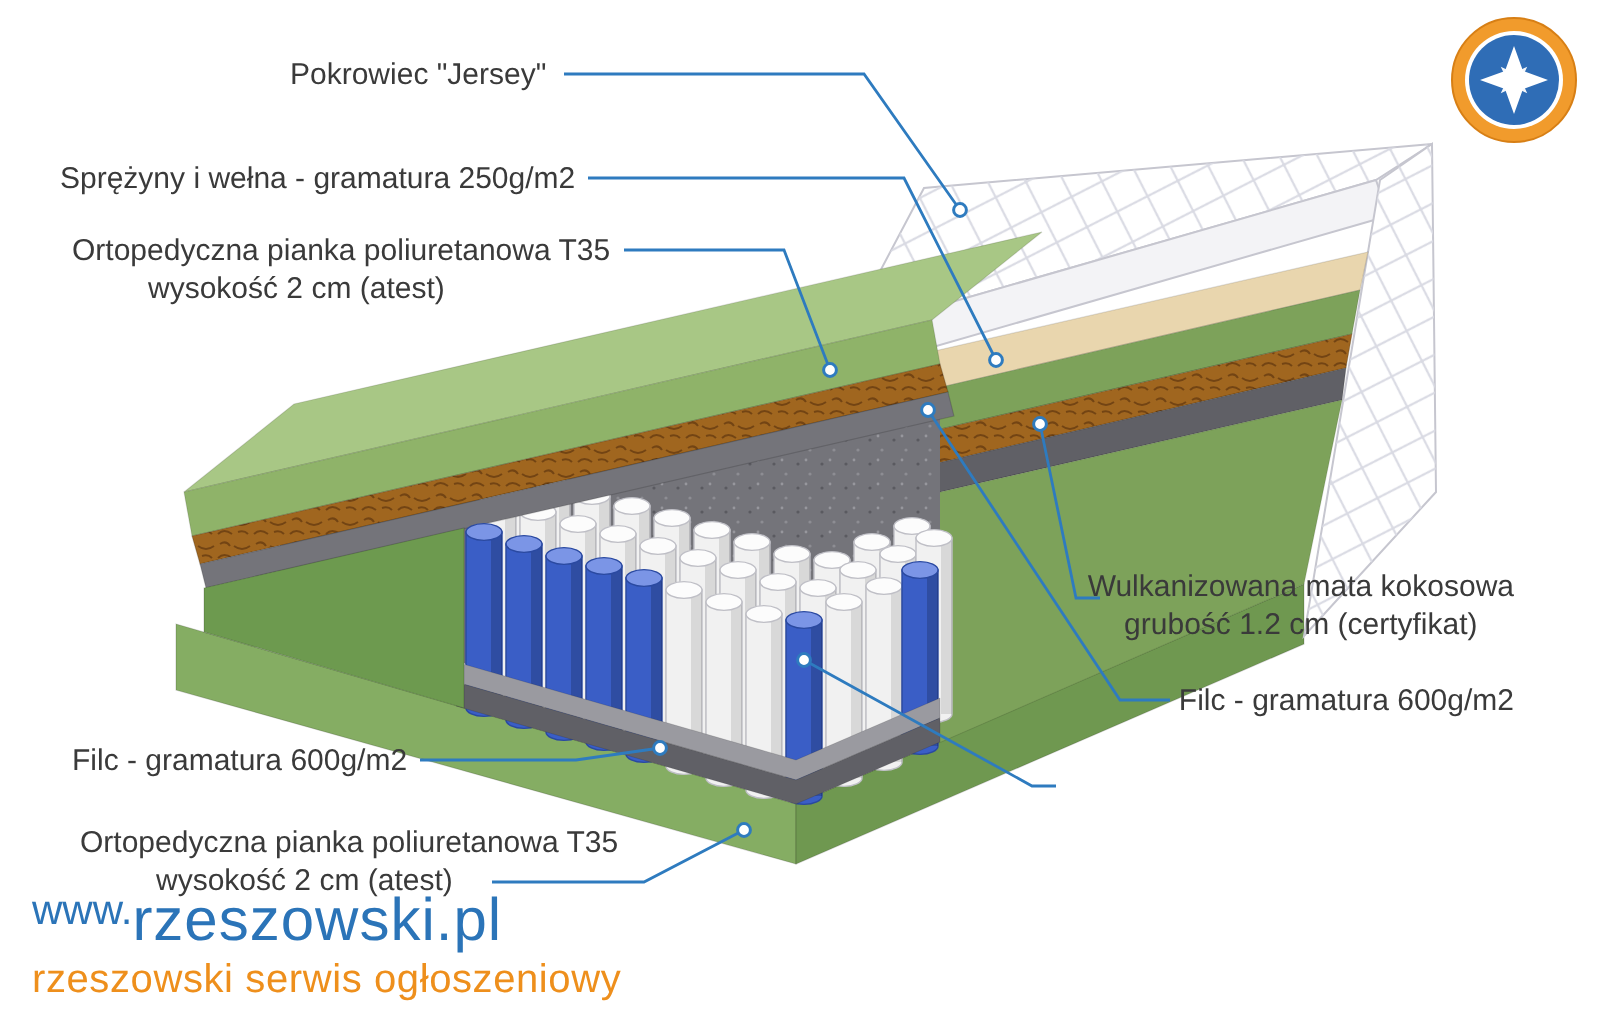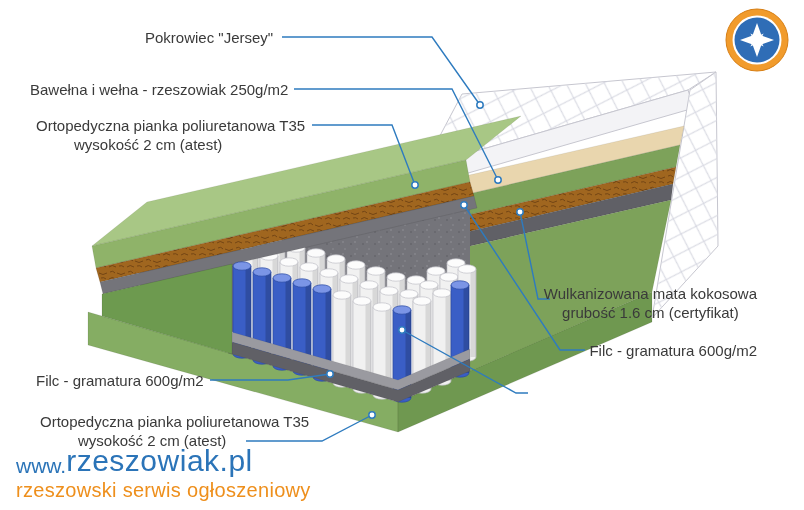--- a/index.html
+++ b/index.html
@@ -8,21 +8,21 @@
     font-family:"Liberation Sans",sans-serif;overflow:hidden;
   }
   .illus{position:absolute;left:0;top:0;z-index:0;}
   .lbl{
     position:absolute;z-index:2;font-size:15px;line-height:19px;
     color:var(--text_dark);white-space:nowrap;
   }
   .lbl .ind{padding-left:38px;}
   .lbl.right{text-align:center;}
   .watermark{position:absolute;left:16px;top:444px;z-index:2;}
-  .wm-site{display:flex;align-items:flex-end;color:var(--brand_blue);}
+  .wm-site{display:flex;align-items:flex-start;color:var(--brand_blue);}
   .wm-www{font-size:21px;}
   .wm-name{font-size:30px;letter-spacing:0.5px;}
   .wm-tag{font-size:20px;color:var(--brand_orange);margin-top:1px;letter-spacing:0.3px;}
 </style>
 </head>
 <body>
 
 <div class="stage">
 
   <svg class="illus" width="804" height="510" viewBox="0 0 804 510">
@@ -153,44 +153,44 @@
       <circle r="31" style="fill:var(--logo_orange)" stroke="#d77f15" stroke-width="1"></circle>
       <circle r="24.5" fill="#ffffff"></circle>
       <circle r="22.5" style="fill:var(--logo_blue)"></circle>
       <path d="M0,-17 L4.5,-4.5 L17,0 L4.5,4.5 L0,17 L-4.5,4.5 L-17,0 L-4.5,-4.5 Z" fill="#ffffff"></path>
       <path transform="rotate(45) scale(0.55)" d="M0,-17 L4.5,-4.5 L17,0 L4.5,4.5 L0,17 L-4.5,4.5 L-17,0 L-4.5,-4.5 Z" fill="#ffffff" opacity="0.95"></path>
     </g>
   </svg>
 
   <div class="lbl" style="left:145px;top:28px">Pokrowiec "Jersey"</div>
 
-  <div class="lbl" style="left:30px;top:80px">Bawełna i wełna - rzeszowiak 250g/m2</div>
+  <div class="lbl" style="left:30px;top:80px">Sprężyny i wełna - gramatura 250g/m2</div>
 
   <div class="lbl" style="left:36px;top:116px">
     <div>Ortopedyczna pianka poliuretanowa T35</div>
     <div class="ind">wysokość 2 cm (atest)</div>
   </div>
 
   <div class="lbl" style="left:36px;top:371px">Filc - gramatura 600g/m2</div>
 
   <div class="lbl" style="left:40px;top:412px">
     <div>Ortopedyczna pianka poliuretanowa T35</div>
     <div class="ind">wysokość 2 cm (atest)</div>
   </div>
 
   <div class="lbl right" style="right:47px;top:284px">
     <div>Wulkanizowana mata kokosowa</div>
-    <div>grubość 1.6 cm (certyfikat)</div>
+    <div>grubość 1.2 cm (certyfikat)</div>
   </div>
 
   <div class="lbl right" style="right:47px;top:341px">Filc - gramatura 600g/m2</div>
 
 
   <div class="watermark">
     <div class="wm-site">
       <span class="wm-www">www.</span>
-        <span class="wm-name">rzeszowiak</span>
+        <span class="wm-name">rzeszowski</span>
         <span class="wm-name">.pl</span>
     </div>
     <div class="wm-tag">rzeszowski serwis ogłoszeniowy</div>
   </div>
 
 </div>
 
 </body></html>

